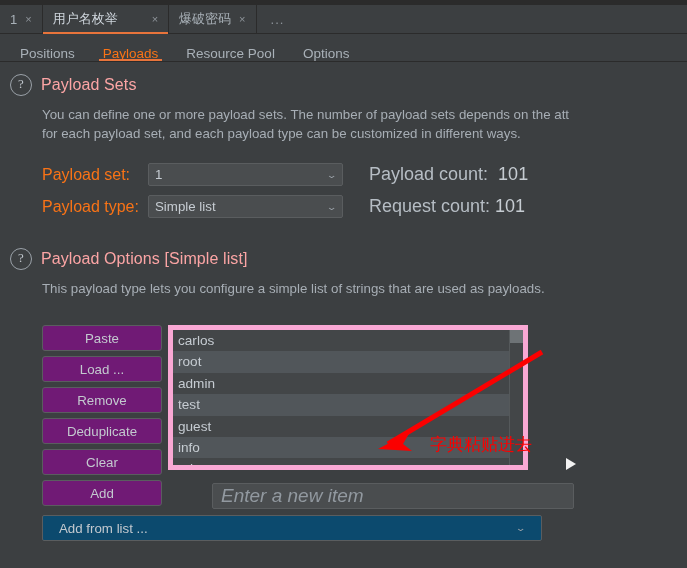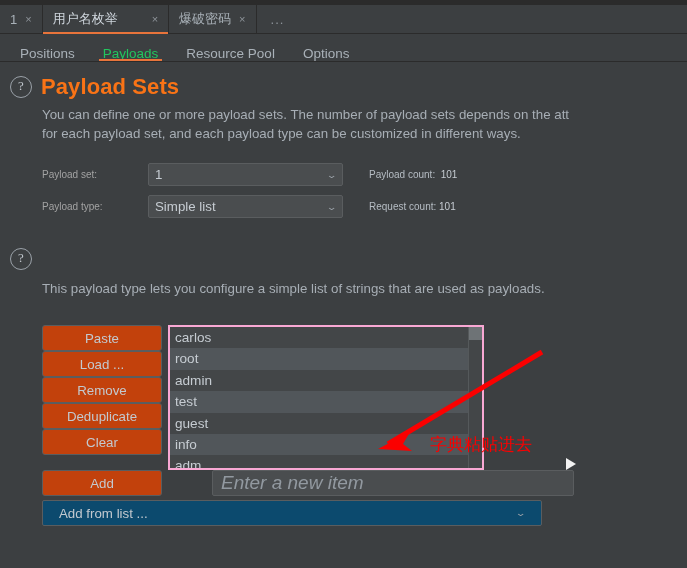--- a/index.html
+++ b/index.html
@@ -87,21 +87,21 @@
   .subtab {
     display: flex;
     align-items: center;
     padding: 0 14px;
     font-size: 13.5px;
     color: #a9b1b8;
     position: relative;
     cursor: default;
     white-space: nowrap;
   }
-  .subtab.active { color: #22c55e; }
+  .subtab.active { color: #f97316; }
   .subtab.active::after {
     content: "";
     position: absolute;
     left: 10px; right: 10px; bottom: 0px;
     height: 2px;
     background: #e8743b;
   }
 
   
   .content {
@@ -122,23 +122,23 @@
     border: 1.5px solid #9aa1a8;
     border-radius: 50%;
     color: #c2c8ce;
     font-size: 13px;
     line-height: 18px;
     text-align: center;
     flex: 0 0 auto;
     font-family: "Liberation Serif", serif;
   }
   .section-title {
-    font-size: 22px;
-    font-weight: bold;
-    color: #f97316;
+    font-size: 16px;
+    font-weight: normal;
+    color: #fca5a5;
     letter-spacing: 0.1px;
   }
   .section-desc {
     font-size: 13.3px;
     color: #a7aeb5;
     line-height: 19px;
     white-space: nowrap;
     overflow: hidden;
   }
 
@@ -151,22 +151,22 @@
     top: 100px; left: 42px;
   }
   .form-row {
     display: flex;
     align-items: center;
     height: 23px;
     margin-bottom: 9px;
   }
   .form-label {
     width: 106px;
-    font-size: 10px;
-    color: #a3a3a3;
+    font-size: 16px;
+    color: #f97316;
   }
   .combo {
     width: 195px;
     height: 23px;
     background: #4a4d4f;
     border: 1px solid #5a5d5f;
     border-radius: 2px;
     display: flex;
     align-items: center;
     padding: 0 6px;
@@ -176,21 +176,21 @@
     justify-content: space-between;
     cursor: default;
   }
   .chev {
     font-size: 9px;
     color: #9aa1a8;
     transform: scaleX(1.5);
   }
   .count-label {
     margin-left: 26px;
-    font-size: 10px;
+    font-size: 18px;
     color: #b6bdc4;
     white-space: nowrap;
   }
   .count-label b { font-weight: normal; color: #c6ccd2; }
 
   
   #payload-options-head { position: absolute; top: 185px; left: 10px; }
   #payload-options-desc { position: absolute; top: 216px; left: 42px; width: 650px; }
 
   .editor-area {
@@ -201,38 +201,39 @@
     display: flex;
     align-items: flex-start;
   }
   .btn-col {
     display: flex;
     flex-direction: column;
     width: 120px;
   }
   .btn {
     height: 26px;
-    background: #c2410c;
+    margin-bottom: 5px;
+    background: #701a75;
     border: 1px solid #5a5d5f;
     border-radius: 3px;
     color: #c3c9cf;
     font-size: 13.3px;
     display: flex;
     align-items: center;
     justify-content: center;
     cursor: default;
     font-family: "Liberation Sans", sans-serif;
     box-sizing: border-box;
   }
 
   .listbox {
-    width: 316px;
+    width: 360px;
     height: 145px;
     margin-left: 6px;
-    border: 2px solid #f9a8d4;
+    border: 5px solid #f9a8d4;
     background: #a3a3a3;
     position: relative;
     overflow: hidden;
     box-sizing: border-box;
   }
   .list-item {
     height: 21.4px;
     line-height: 21.4px;
     padding-left: 5px;
     font-size: 13.6px;
@@ -393,20 +394,21 @@
       </div>
       <div class="count-label">
         <span>Request count:</span>
         <b>101</b>
       </div>
     </div>
   </div>
 
   <div class="section-head" id="payload-options-head">
     <div class="help-icon">?</div>
+    <div class="section-title">Payload Options [Simple list]</div>
   </div>
   <div class="section-desc" id="payload-options-desc">This payload type lets you configure a simple list of strings that are used as payloads.</div>
 
   <div class="editor-area">
     <div class="editor-row">
 
       <div class="btn-col">
         <div class="btn">Paste</div>
         <div class="btn">Load ...</div>
         <div class="btn">Remove</div>

